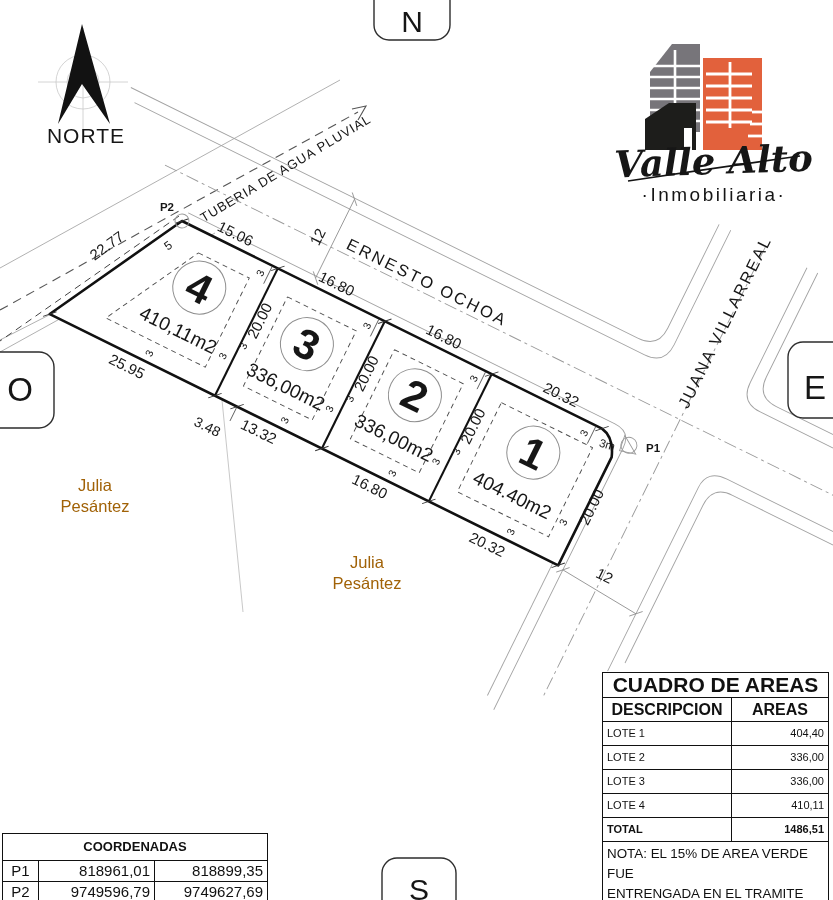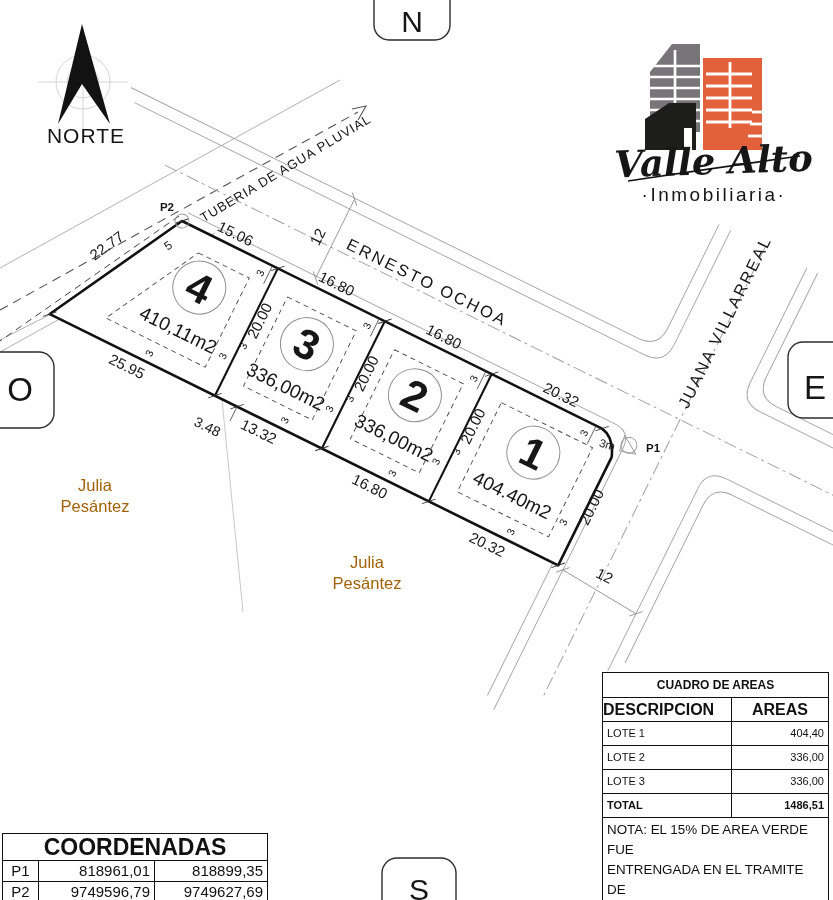--- a/index.html
+++ b/index.html
@@ -5,31 +5,31 @@
   html,body{margin:0;padding:0;background:#fff;}
   .stage{position:relative;width:833px;height:900px;background:#fff;overflow:hidden;
          font-family:"Liberation Sans",sans-serif;color:#111;}
   svg{position:absolute;left:0;top:0;}
   svg text{font-family:"Liberation Sans",sans-serif;fill:#161616;}
   .script-name{font-family:"DejaVu Serif",serif;font-style:italic;font-weight:bold;}
   
   .tbl{position:absolute;background:#fff;border:1.6px solid #111;box-sizing:border-box;font-family:"Liberation Sans",sans-serif;}
   .tbl .title{font-weight:bold;text-align:center;border-bottom:1.4px solid #111;}
   .areas-tbl{left:602px;top:672px;width:227px;height:240px;}
-  .areas-tbl .title{font-size:12px;line-height:24px;height:24px;}
+  .areas-tbl .title{font-size:21px;line-height:24px;height:24px;}
   .areas-tbl .hdr{display:flex;border-bottom:1.2px solid #111;font-weight:bold;font-size:16px;line-height:23px;height:23px;}
-  .areas-tbl .hdr .c1{width:129px;border-right:1.2px solid #111;box-sizing:border-box;}
+  .areas-tbl .hdr .c1{width:129px;text-align:center;border-right:1.2px solid #111;box-sizing:border-box;}
   .areas-tbl .hdr .c2{flex:1;text-align:center;}
   .areas-tbl .row{display:flex;border-bottom:1.1px solid #111;font-size:11px;line-height:23px;height:23px;}
   .areas-tbl .row .c1{width:129px;padding-left:4px;border-right:1.2px solid #111;box-sizing:border-box;text-align:left;}
   .areas-tbl .row .c2{flex:1;text-align:right;padding-right:4px;}
   .areas-tbl .row.total{font-weight:bold;}
   .areas-tbl .note{font-size:13.4px;line-height:20px;padding:2px 4px;}
   .coord-tbl{left:2px;top:833px;width:266px;height:70px;border-width:1.3px;}
-  .coord-tbl .title{font-size:23px;line-height:26px;height:26px;border-bottom-width:1.2px;}
+  .coord-tbl .title{font-size:13px;line-height:26px;height:26px;border-bottom-width:1.2px;}
   .coord-tbl .row{display:flex;border-bottom:1.1px solid #111;font-size:15px;line-height:20px;height:20px;}
   .coord-tbl .row .c0{width:36px;text-align:center;border-right:1.1px solid #111;box-sizing:border-box;}
   .coord-tbl .row .c1{width:116px;text-align:right;padding-right:4px;border-right:1.1px solid #111;box-sizing:border-box;}
   .coord-tbl .row .c2{flex:1;text-align:right;padding-right:4px;}
   .neighbor{position:absolute;text-align:center;font-size:16.5px;line-height:21px;color:#a16207;}
 </style>
 </head>
 <body>
 
 <div class="stage">
@@ -251,20 +251,24 @@
     <div class="c2">404,40</div>
   </div>
   <div class="row">
     <div class="c1">LOTE 2</div>
     <div class="c2">336,00</div>
   </div>
   <div class="row">
     <div class="c1">LOTE 3</div>
     <div class="c2">336,00</div>
   </div>
+  <div class="row">
+    <div class="c1">LOTE 4</div>
+    <div class="c2">410,11</div>
+  </div>
   <div class="row total">
     <div class="c1">TOTAL</div>
     <div class="c2">1486,51</div>
   </div>
   <div class="note">
     <div>NOTA: EL 15% DE AREA VERDE FUE</div>
     <div>ENTRENGADA EN EL TRAMITE DE</div>
 
   </div>
 </div>

